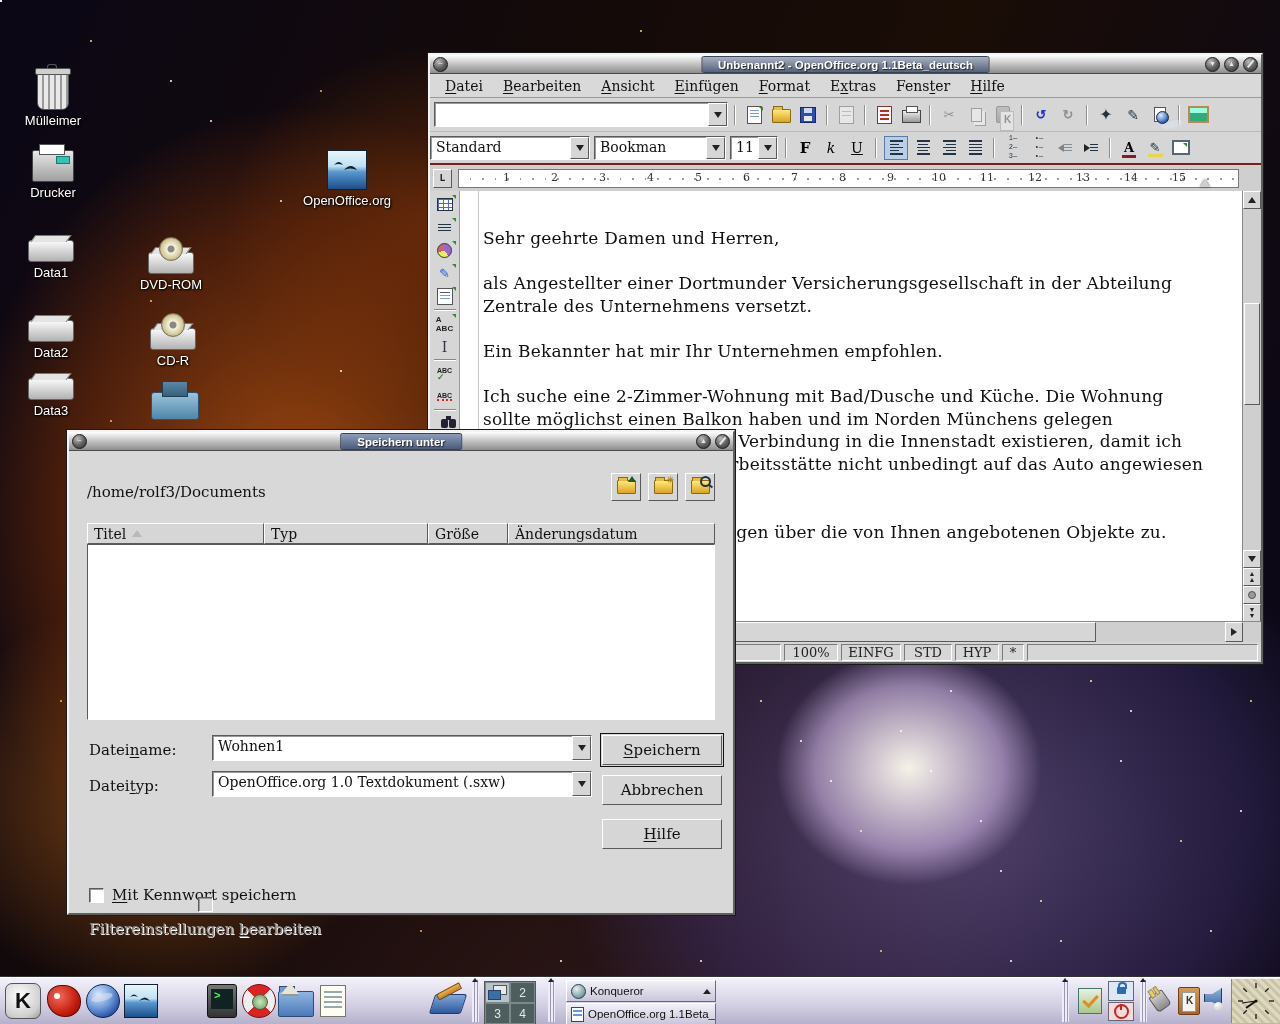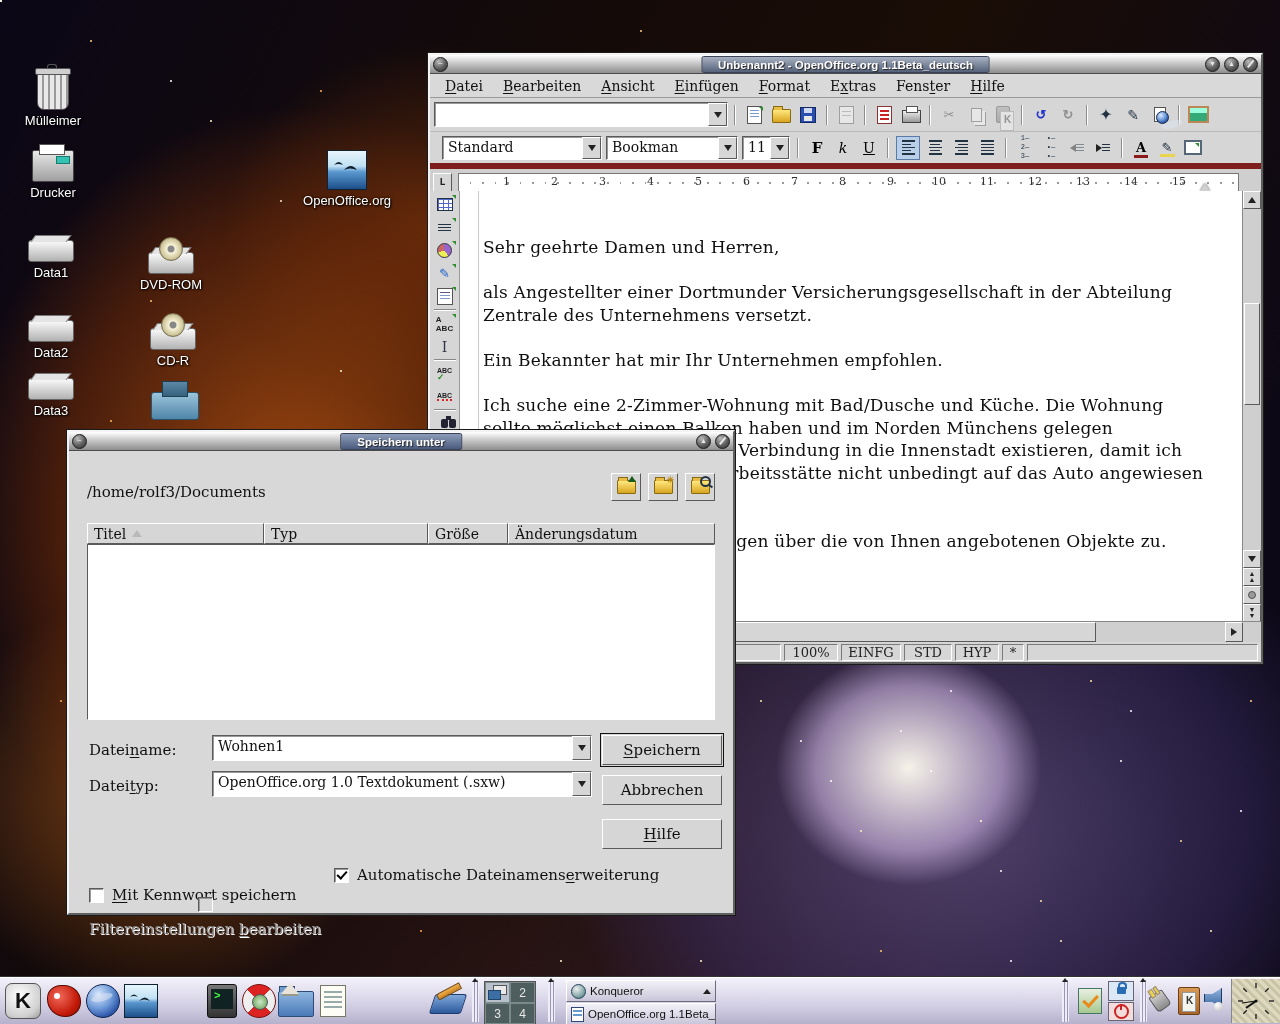--- a/index.html
+++ b/index.html
@@ -63,21 +63,21 @@
   .combo .val{flex:1;padding:2px 5px;font:14px "DejaVu Serif",serif;color:#111;white-space:nowrap;overflow:hidden;}
   .combo .arr{width:17px;flex:none;display:flex;align-items:center;justify-content:center;font-size:8px;color:#222;
     border:1px solid;border-color:#fff #5a5a5a #5a5a5a #fff;background:#d6d6d6;}
   .serif{font-family:"DejaVu Serif",serif;}
   u{text-underline-offset:2px;}
   
   .oo{left:428px;top:53px;width:831px;height:607px;}
   .menubar{height:23px;background:#d9d9d9;border-bottom:1px solid #9a9a9a;display:flex;align-items:center;padding-left:6px;gap:2px;}
   .menubar .mi{font:14px "DejaVu Serif",serif;color:#111;padding:2px 9px;}
   .funcbar{height:33px;display:flex;align-items:center;padding:0 4px;gap:3px;border-bottom:1px solid #b9b9b9;}
-  .fmtbar{height:31px;display:flex;align-items:center;padding:0 12px;gap:4px;border-bottom:6px solid #7f1d1d;}
+  .fmtbar{height:31px;display:flex;align-items:center;padding:0 0;gap:4px;border-bottom:2px solid #7f1d1d;}
   .tbico{width:24px;height:22px;display:flex;align-items:center;justify-content:center;position:relative;flex:none;}
   .tbico.dis{opacity:.42;filter:grayscale(1);}
   .vsep{width:1px;height:20px;background:#8e8e8e;border-right:1px solid #fff;margin:0 3px;flex:none;}
   .mini-page{width:13px;height:16px;background:#fff;border:1px solid #555;position:relative;}
   .mini-page i{position:absolute;left:2px;right:2px;height:1px;background:#7c9ccc;}
   .mini-folder{width:17px;height:12px;background:linear-gradient(#ffe87e,#d9a520);border:1px solid #8a6a10;border-radius:1px;position:relative;margin-top:3px;}
   .mini-folder:before{content:"";position:absolute;left:0;top:-4px;width:8px;height:3px;background:#e9bd45;border:1px solid #8a6a10;border-bottom:none;}
   .mini-floppy{width:14px;height:14px;background:#2a4fae;border:1px solid #122a66;position:relative;}
   .mini-floppy:before{content:"";position:absolute;left:3px;top:0;width:8px;height:5px;background:#cfd8ee;}
   .mini-floppy:after{content:"";position:absolute;left:3px;bottom:1px;width:8px;height:5px;background:#e8e8e8;}
@@ -103,21 +103,21 @@
     font:11px "DejaVu Serif",serif;color:#333;}
   .ruler .num{position:absolute;top:1px;}
   .ruler .ticks{position:absolute;left:0;right:0;top:8px;height:2px;
     background:repeating-linear-gradient(90deg,transparent 0 10.5px,#999 10.5px 12.5px);}
   .bodyrow{position:absolute;left:0;top:136px;bottom:40px;right:0;display:flex;}
   .vtools{width:29px;background:#d6d6d6;border-right:1px solid #9a9a9a;display:flex;flex-direction:column;align-items:center;padding-top:3px;gap:2px;}
   .vtools .tbico{width:24px;height:21px;}
   .grncorner:after{content:"";position:absolute;right:1px;top:1px;border-left:4px solid transparent;border-top:4px solid #2d8f2d;}
   .docarea{flex:1;background:#fff;position:relative;overflow:hidden;}
   .pagemargin{position:absolute;left:18px;top:0;bottom:0;width:1px;background:#c9c9c9;}
-  .doctext{position:absolute;left:23px;top:37px;font:17px "DejaVu Serif",serif;color:#101010;letter-spacing:.2px;margin-top:9px;}
+  .doctext{position:absolute;left:23px;top:37px;font:17px "DejaVu Serif",serif;color:#101010;letter-spacing:.2px;}
   .doctext .ln{height:22.6px;white-space:nowrap;}
   .vscroll{width:18px;background:#cfcfcf;border-left:1px solid #888;display:flex;flex-direction:column;position:relative;}
   .sbtn{height:16px;display:flex;align-items:center;justify-content:center;font-size:8px;color:#222;flex:none;}
   .sthumb{position:absolute;left:1px;right:1px;top:112px;height:100px;}
   .vscroll .spacer{flex:1;}
   .dblarr{font-size:7px;line-height:.8;display:flex;flex-direction:column;align-items:center;}
   .dot{width:6px;height:6px;border-radius:50%;background:#9a9a9a;border:1px solid #555;}
   .hscrollrow{position:absolute;left:0;right:0;bottom:20px;height:20px;background:#cfcfcf;border-top:1px solid #888;display:flex;align-items:stretch;}
   .hthumb{width:648px;margin-left:16px;flex:none;}
   .htrack{flex:1;}
@@ -641,24 +641,20 @@
     <div class="btncol" style="top:284px;">
       <div class="pbtn b3 default"><u>S</u>peichern</div>
       <div class="pbtn b3" style="margin-top:10px;">Abbrechen</div>
       <div class="pbtn b3" style="margin-top:14px;"><u>H</u>ilfe</div>
     </div>
 
     <div class="chk" style="left:18px;top:435px;">
       <span class="box"></span>
       <span><u>M</u>it Kennwort speichern</span>
     </div>
-    <div class="chk" style="left:263px;top:415px;">
-      <span class="box on"></span>
-      <span>Automatische Dateinamens<u>e</u>rweiterung</span>
-    </div>
     <div class="chk dis" style="left:18px;top:446px;flex-direction:column;">
       <span class="box"></span>
       <span>Filtereinstellungen <u>b</u>earbeiten</span>
     </div>
   </div>
 </div>
 
 <div class="taskbar">
   <div class="tb-ico" style="left:4px;">
       <div class="k-ic">K</div>

